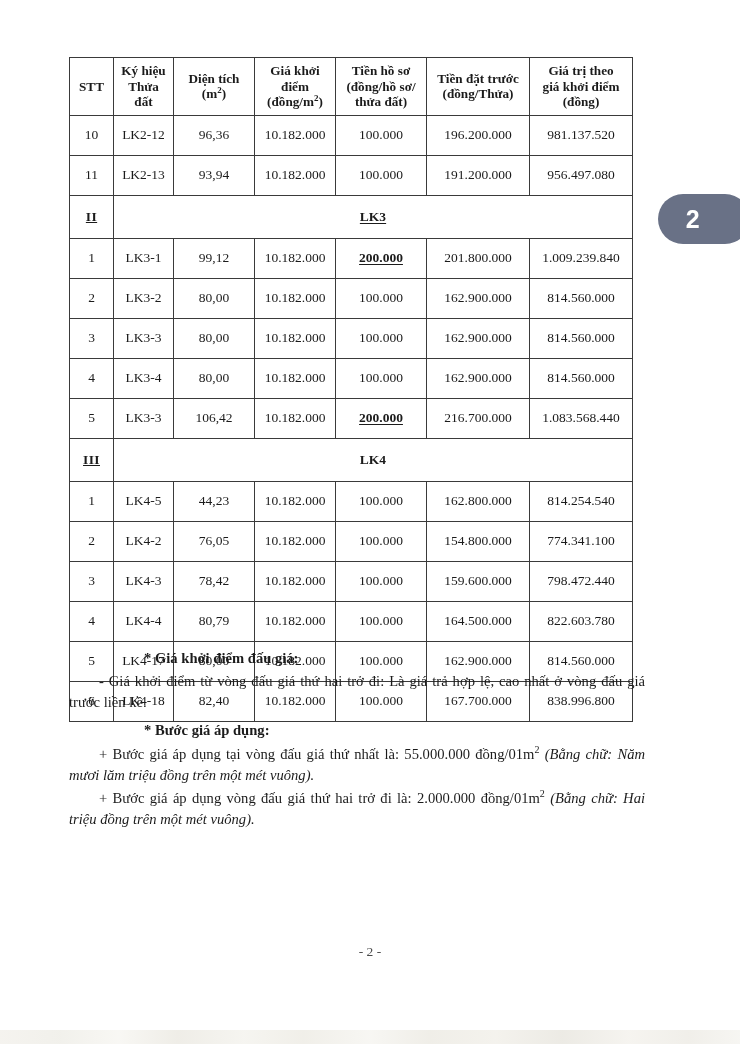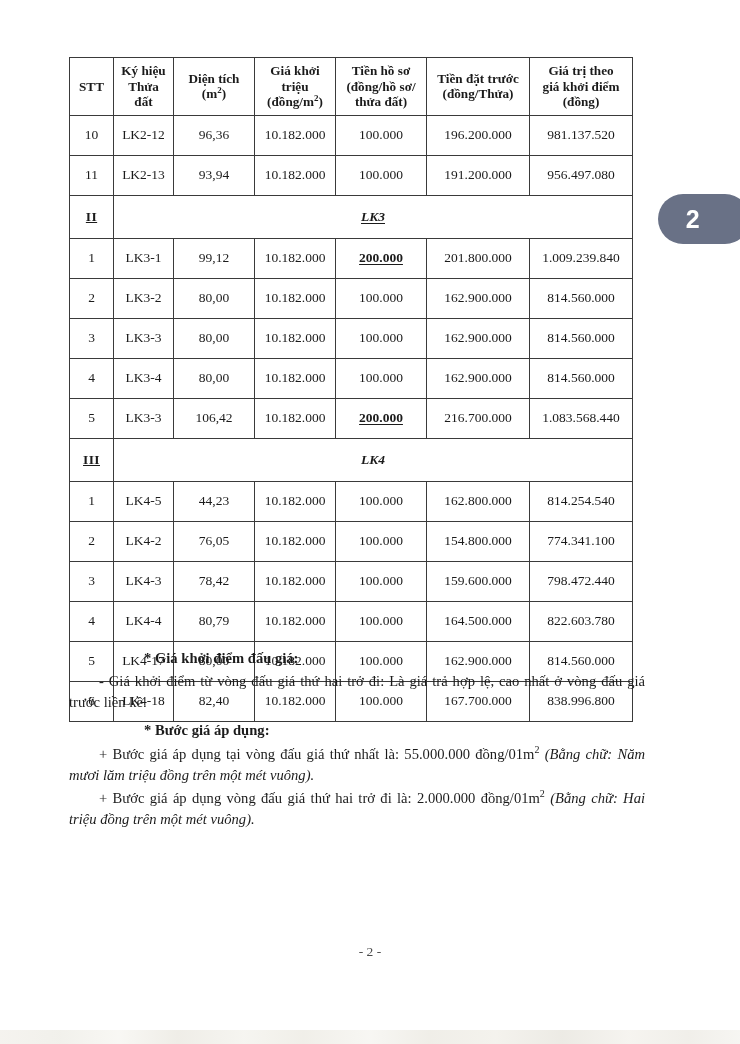--- a/index.html
+++ b/index.html
@@ -94,21 +94,20 @@
   tr.section-row td { height: 36px; }
   td.section-num {
     font-weight: 700;
     letter-spacing: 0.4px;
     text-decoration: underline;
   }
   td.section-name {
     text-align: left;
     padding-left: 11px;
     font-weight: 700;
-    font-style: italic;
   }
   td.section-name .uline {
     text-decoration: underline;
     text-underline-offset: 2px;
   }
 
   
   td .emph {
     font-weight: 700;
     text-decoration: underline;
@@ -192,21 +191,21 @@
             <span>Ký hiệu</span><br>
             <span>Thửa</span><br>
             <span>đất</span>
           </th>
           <th>
             <span>Diện tích</span><br>
             <span>(m</span><sup>2</sup><span>)</span>
           </th>
           <th>
             <span>Giá khởi</span><br>
-            <span>triệu</span><br>
+            <span>điểm</span><br>
             <span>(đồng/m</span><sup>2</sup><span>)</span>
           </th>
           <th>
             <span>Tiền hồ sơ</span><br>
             <span>(đồng/hồ sơ/</span><br>
             <span>thửa đất)</span>
           </th>
           <th>
             <span>Tiền đặt trước</span><br>
             <span>(đồng/Thửa)</span>

